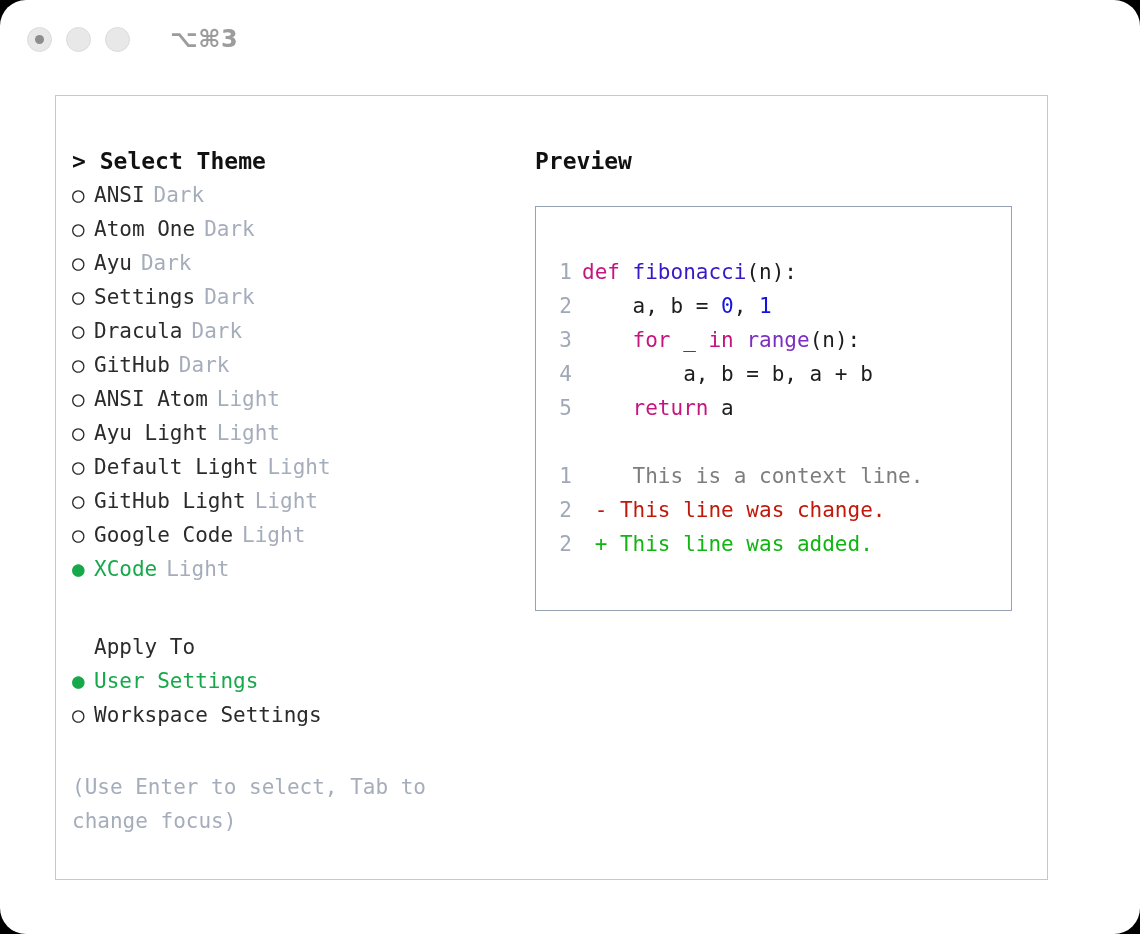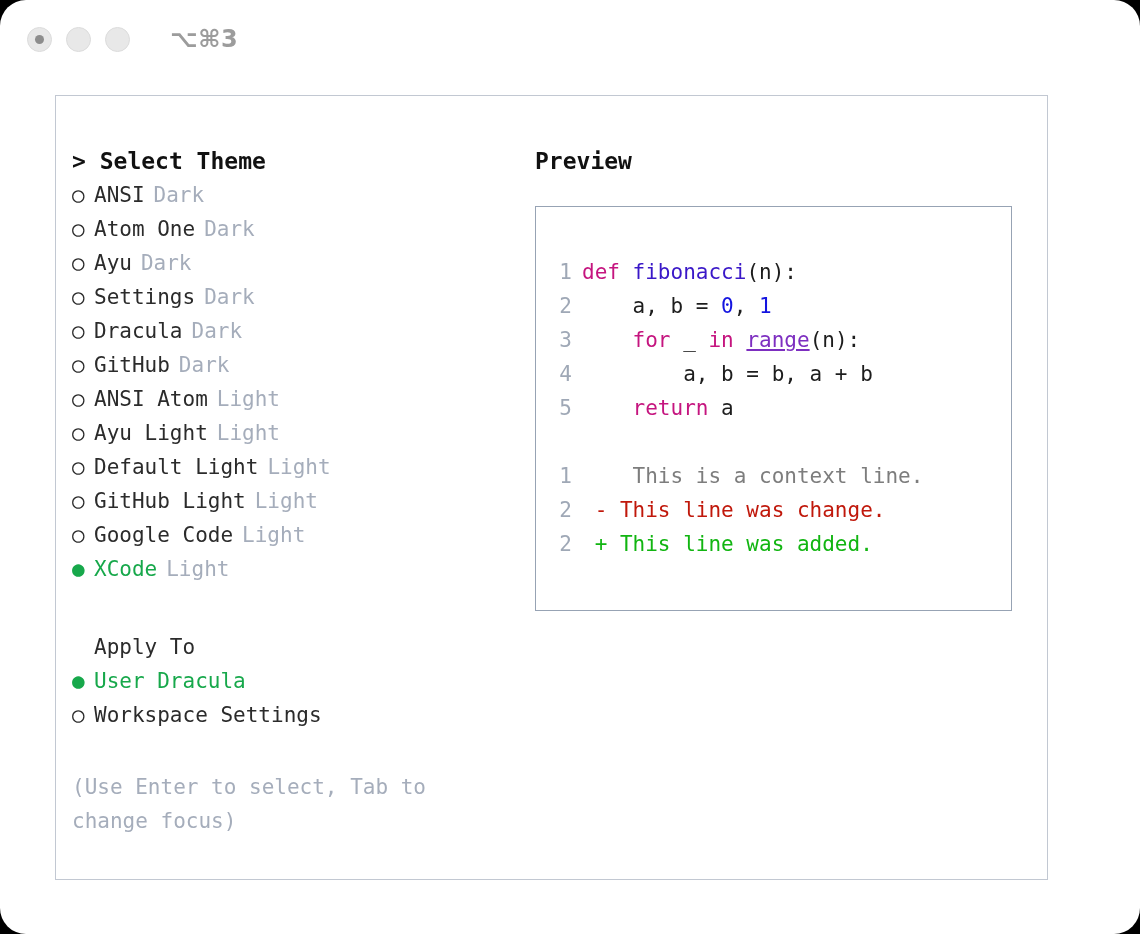--- a/index.html
+++ b/index.html
@@ -184,21 +184,21 @@
   .ln {
     color: #9fa8b6;
     display: inline-block;
     width: 14px;
     text-align: right;
     margin-right: 10px;
   }
   .kw   { color: #c5157f; }
   .fn   { color: #3a18c8; }
   .num  { color: #1414e0; }
-  .call { color: #7d2ec0; text-decoration: underline; }
+  .call { color: #7d2ec0; }
   .plain{ color: #1d1d1d; }
 
   .diff-gap { height: 34px; }
   .diff-ctx { color: #7d7d7d; }
   .diff-del { color: #c0180b; }
   .diff-add { color: #11b511; }
 </style>
 </head>
 <body>
 
@@ -233,21 +233,21 @@
             <div class="opt-row"><span class="bullet">○</span><span class="opt-name">Ayu Light</span><span class="opt-tag">Light</span></div>
             <div class="opt-row"><span class="bullet">○</span><span class="opt-name">Default Light</span><span class="opt-tag">Light</span></div>
             <div class="opt-row"><span class="bullet">○</span><span class="opt-name">GitHub Light</span><span class="opt-tag">Light</span></div>
             <div class="opt-row"><span class="bullet">○</span><span class="opt-name">Google Code</span><span class="opt-tag">Light</span></div>
             <div class="opt-row selected"><span class="bullet sel">●</span><span class="opt-name">XCode</span><span class="opt-tag">Light</span></div>
           </div>
 
         <div class="apply-block">
           <div class="apply-title">Apply To</div>
           <div class="opt-list" id="apply-list">
-              <div class="opt-row selected"><span class="bullet sel">●</span><span class="opt-name">User Dracula</span></div>
+              <div class="opt-row selected"><span class="bullet sel">●</span><span class="opt-name">User Settings</span></div>
               <div class="opt-row"><span class="bullet">○</span><span class="opt-name">Workspace Settings</span></div>
             </div>
         </div>
 
         <div class="hint">(Use Enter to select, Tab to change focus)</div>
       </div>
 
       <div class="right-col">
         <div class="preview-title">Preview</div>
 

